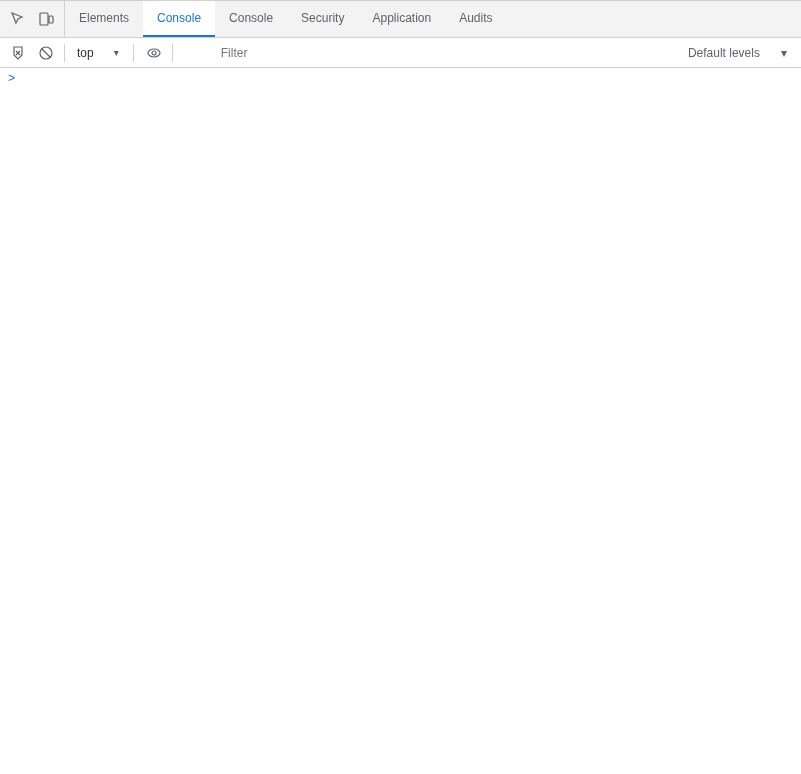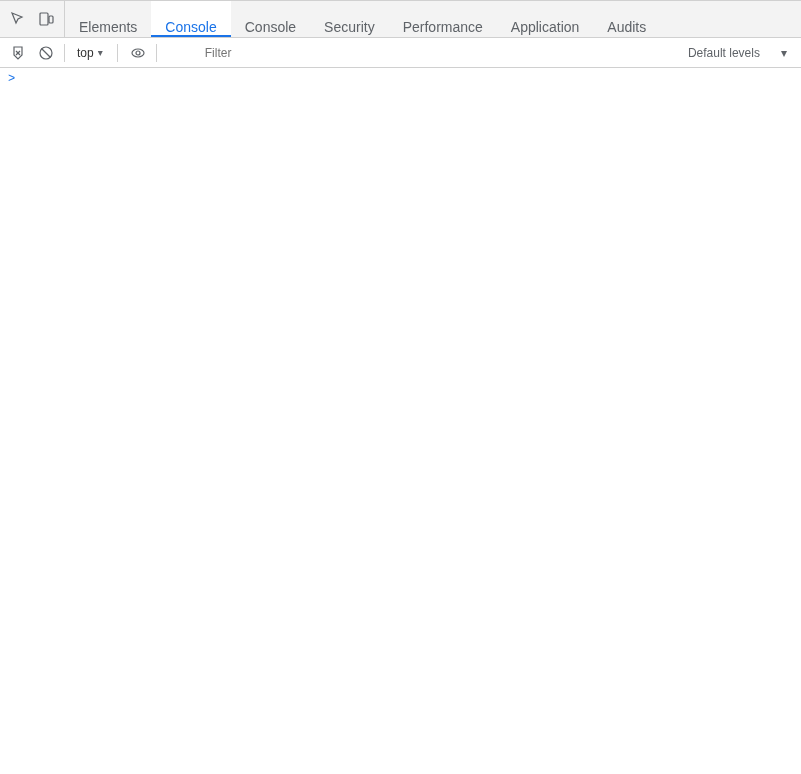--- a/index.html
+++ b/index.html
@@ -59,24 +59,24 @@
     }
 
     .tabs {
       display: flex;
       align-items: stretch;
       flex: 1;
     }
 
     .tab {
       display: flex;
-      align-items: flex-end;
+      align-items: center;
       padding: 0 14px;
       cursor: pointer;
-      font-size: 14px;
+      font-size: 12px;
       color: #5f6368;
       border-bottom: 2px solid transparent;
       white-space: nowrap;
       user-select: none;
       height: 100%;
     }
 
     .tab.active {
       color: #1a73e8;
       border-bottom: 2px solid #1a73e8;
@@ -121,21 +121,21 @@
     .context-select {
       display: flex;
       align-items: center;
       height: 22px;
       padding: 0 6px;
       border: none;
       background: transparent;
       cursor: pointer;
       font-size: 12px;
       color: #333;
-      gap: 4px;
+      gap: 20px;
       border-radius: 2px;
     }
 
     .context-select-arrow {
       color: #5f6368;
       font-size: 10px;
     }
 
     .toolbar-divider-2 {
       width: 1px;
@@ -243,23 +243,20 @@
       <div class="tab active">
         <span>Console</span>
       </div>
       <div class="tab">
         <span>Console</span>
       </div>
       <div class="tab">
         <span>Security</span>
       </div>
       <div class="tab">
-        <span>Performance</span>
-      </div>
-      <div class="tab">
         <span>Application</span>
       </div>
       <div class="tab">
         <span>Audits</span>
       </div>
     </div>
   </div>
 
   <div class="toolbar">
     <button class="toolbar-btn" title="Clear console">

